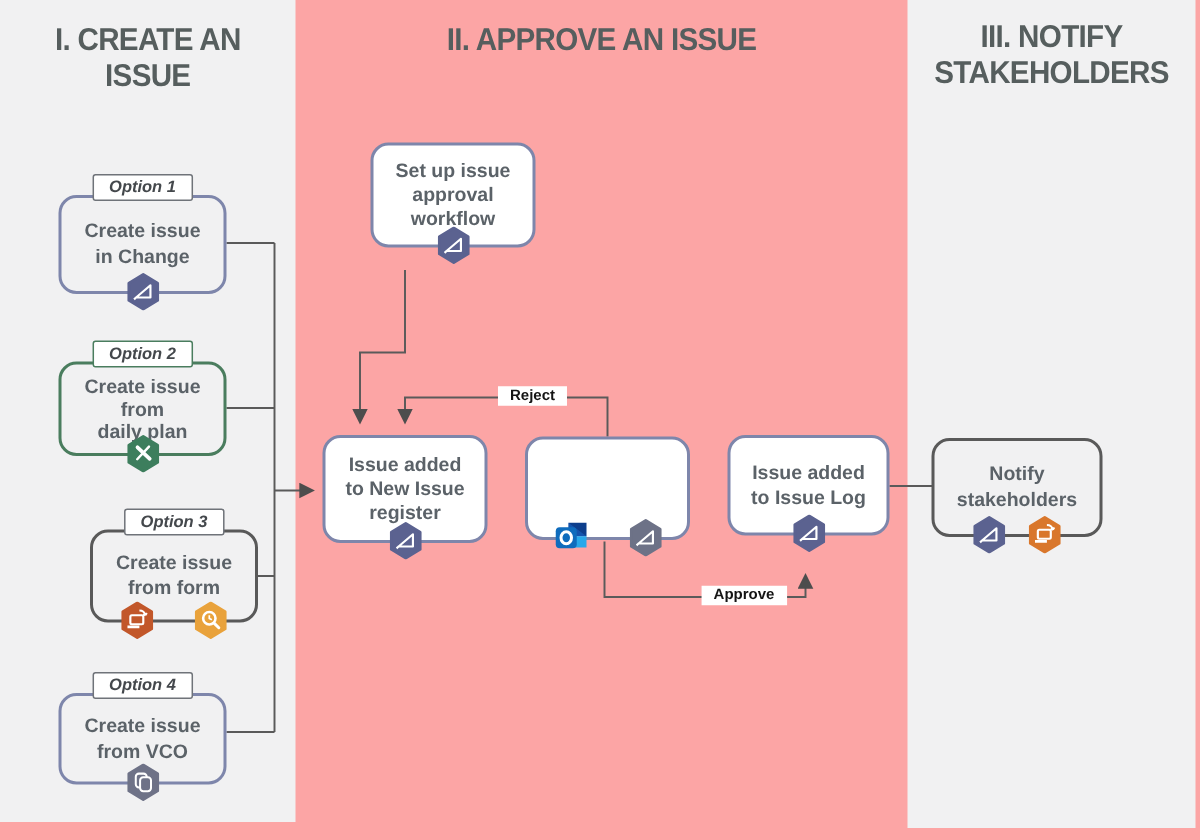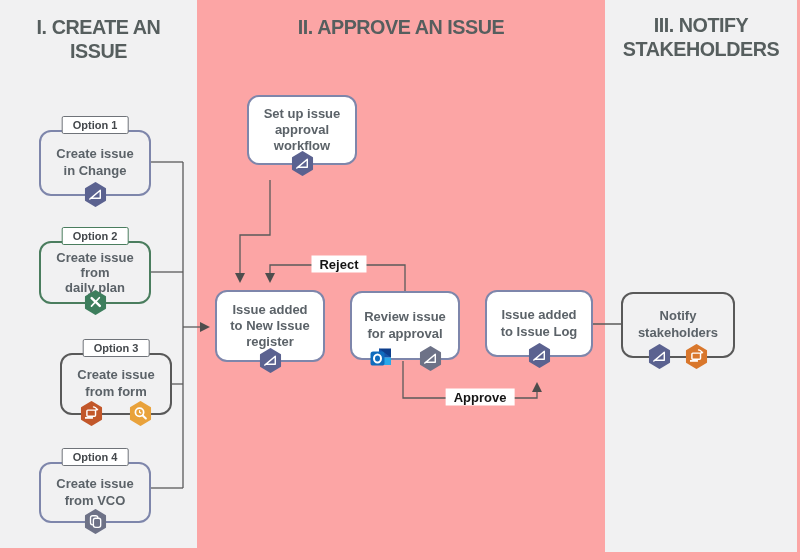--- a/index.html
+++ b/index.html
@@ -30,32 +30,33 @@
   .node.on-gray{background:#f1f1f2;}
   .node-text{
     color:#5b6268;font-size:13px;font-weight:700;line-height:1.3;
     white-space:pre-line;padding:2px 4px;
   }
   .tag{
     position:absolute;top:-16px;left:50%;transform:translateX(-50%);
     background:#fff;border:1.4px solid #6f7379;border-radius:2px;
     font-size:11px;font-weight:700;color:#44484c;padding:2px 10px;white-space:nowrap;
     z-index:3;
+    font-style:italic;
   }
   .tag.green{border-color:#4a7d5e;}
   .icons{
     position:absolute;left:0;bottom:-13px;width:100%;
     display:flex;justify-content:center;gap:20px;z-index:4;
   }
   .icons.tight{gap:26px;}
   .icons svg{display:block;}
   .edge-label{
     position:absolute;z-index:5;transform:translate(-50%,-50%);
-    background:#fff;color:#141414;font-size:13px;font-weight:800;
-    padding:1px 8px;white-space:nowrap;
+    background:#fff;color:#141414;font-size:10px;font-weight:800;
+    padding:1px 8px;white-space:nowrap;margin-left:16px;
   }
 </style>
 </head>
 <body>
 
 <div class="canvas">
 
   <div class="col col-left"></div>
   <div class="col col-right"></div>
 
@@ -161,22 +162,20 @@
 register</span>
     <span class="icons">
       <svg width="23" height="25" viewBox="0 0 24 26">
         <path d="M12 1 L22 7 V19 L12 25 L2 19 V7 Z" fill="#5b6290" stroke="#5b6290" stroke-width="2" stroke-linejoin="round"></path>
         <path d="M7 17 L17 17 L17 8.5 Z M7 17 L5.6 18.3" fill="none" stroke="#fff" stroke-width="1.5" stroke-linejoin="round"></path>
       </svg>
     </span>
   </div>
 
   <div class="node slate on-white" style="left:350px;top:291px;width:110px;height:69px;">
-    <span class="node-text">Review issue
-for approval</span>
     <span class="icons" style="gap:26px;">
       <svg width="24" height="24" viewBox="0 0 24 24">
         <rect x="10" y="2.5" width="12" height="9" fill="#0d3e8c"></rect>
         <rect x="10" y="11.5" width="12" height="7.5" fill="#28a8ea"></rect>
         <path d="M10 2.5 L22 11.5 H10 Z" fill="#1b66c9" opacity="0.55"></path>
         <rect x="1.5" y="5.5" width="14" height="14" rx="2.6" fill="#0f6cbd"></rect>
         <ellipse cx="8.5" cy="12.5" rx="3.5" ry="4" fill="none" stroke="#fff" stroke-width="2"></ellipse>
       </svg>
       <svg width="23" height="25" viewBox="0 0 24 26">
         <path d="M12 1 L22 7 V19 L12 25 L2 19 V7 Z" fill="#6d7287" stroke="#6d7287" stroke-width="2" stroke-linejoin="round"></path>

